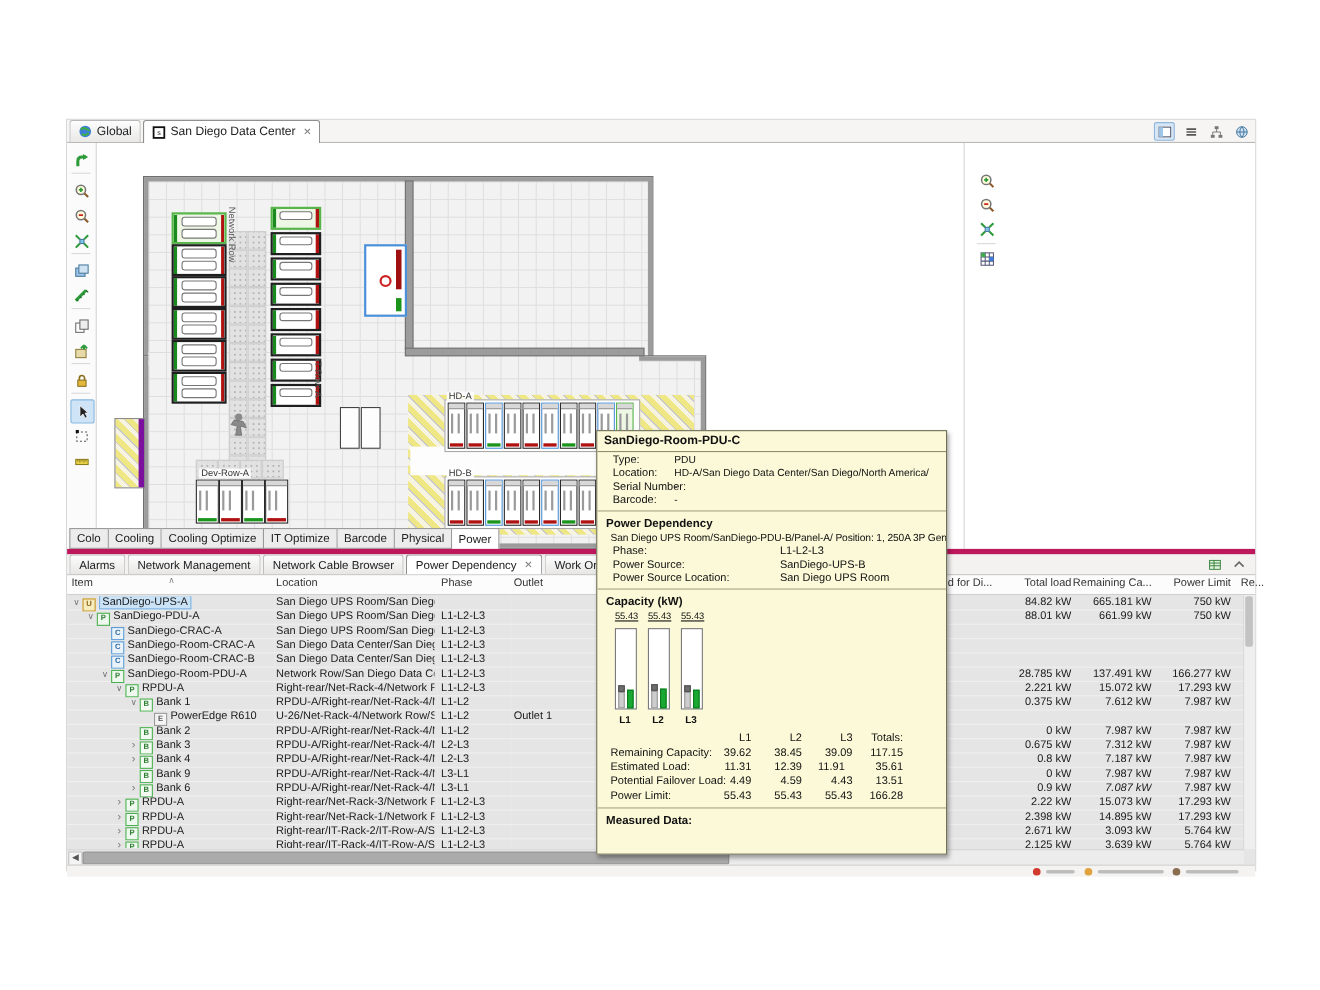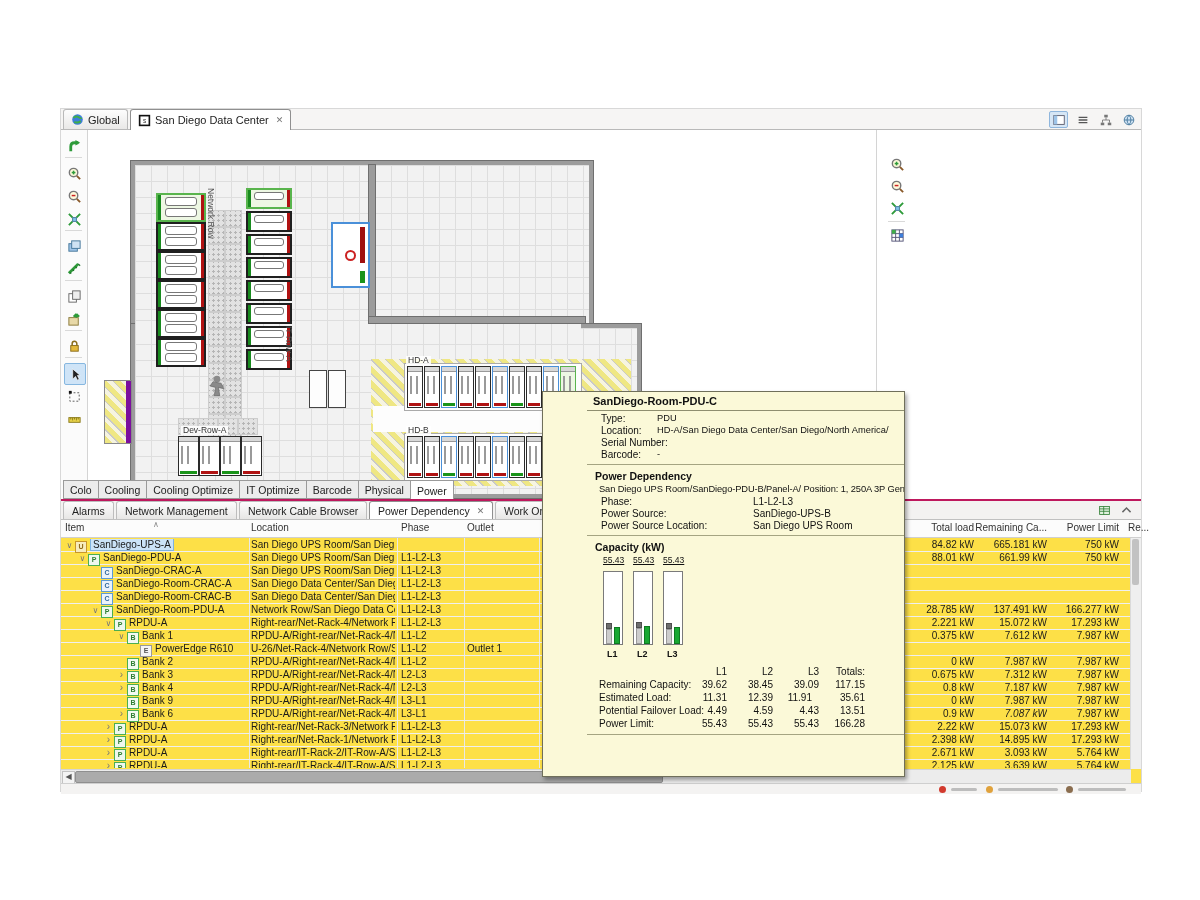--- a/index.html
+++ b/index.html
@@ -43,21 +43,21 @@
   .vlabel{position:absolute;font-size:8.5px;color:#555;writing-mode:vertical-rl;z-index:5;}
   .hatch{position:absolute;background:repeating-linear-gradient(45deg,#efe783 0 5px,#f6f4e0 5px 9px,#c9c9c9 9px 10px);}
   .whitepatch{position:absolute;background:#fdfdfd;border:1px solid #bdbdbd;}
   
   #viewtabs{position:absolute;left:2px;top:350px;height:26px;display:flex;}
   .vtab{height:16px;padding:1px 6px 0 6px;font-size:10.5px;color:#222;border:1px solid #9a9a9a;border-left:none;
     background:#ececec;display:flex;align-items:center;}
   .vtab:first-child{border-left:1px solid #9a9a9a;}
   .vtab.active{background:#fff;height:17px;border-bottom-color:#fff;}
   
-  #panel{position:absolute;left:0;top:390px;width:100%;height:292px;border-top:2px solid #be185d;background:#fde047;}
+  #panel{position:absolute;left:0;top:390px;width:100%;height:292px;border-top:5px solid #be185d;background:#e5e5e5;}
   #ptabs{position:absolute;left:0;top:0;width:100%;height:18px;background:#f3f2f1;border-bottom:1px solid #c0c0c0;}
   .ptab{position:absolute;top:0;height:17px;display:flex;align-items:center;gap:4px;padding:0 8px;font-size:10.5px;color:#222;
     border:1px solid #bdbdbd;border-bottom:none;background:linear-gradient(#fdfdfd,#e7e6e5);border-radius:3px 3px 0 0;}
   .ptab.active{background:#fff;border-color:#8f8f8f;}
   .panicons{position:absolute;right:6px;top:2px;display:flex;gap:5px;}
   
   #thead{position:absolute;left:0;top:19px;width:100%;height:17px;border-bottom:1px solid #cfcfcf;background:#fcfcfc;font-size:10px;color:#333;}
   .hcell{position:absolute;top:2px;white-space:nowrap;overflow:hidden;}
   .hsort{position:absolute;top:-2px;font-size:8px;color:#888;}
   #tbody{position:absolute;left:0;top:37px;width:1070px;height:230px;overflow:hidden;font-size:10px;color:#1a1a1a;}
@@ -73,21 +73,21 @@
   #hthumb{position:absolute;left:14px;top:1px;height:10px;background:#ababab;border:1px solid #8f8f8f;border-radius:2px;}
   #harrow{position:absolute;left:1px;top:1px;width:11px;height:11px;background:#f4f4f4;border:1px solid #c2c2c2;
     font-size:8px;color:#555;text-align:center;line-height:10px;}
   #vscroll{position:absolute;right:0;top:37px;width:10px;height:231px;background:#efefef;border-left:1px solid #dadada;}
   #vthumb{position:absolute;left:1px;top:1px;width:7px;height:46px;background:#c2c2c2;border-radius:2px;}
   #statusbar{position:absolute;left:0;top:282px;width:100%;height:10px;background:#f4f3f2;border-top:1px solid #cfcfcf;overflow:hidden;}
   .stitem{position:absolute;top:2px;width:7px;height:7px;border-radius:50%;}
   .stline{position:absolute;top:4px;height:3px;background:#bdbdbd;border-radius:2px;}
   
   #tooltip{position:absolute;left:481px;top:282px;width:317px;height:384px;background:#fbf9d8;border:1px solid #6f6f5a;
-    box-shadow:2px 3px 4px rgba(0,0,0,.35);z-index:50;font-size:10px;color:#111;overflow:hidden;padding-left:44px;}
+    box-shadow:2px 3px 4px rgba(0,0,0,.35);z-index:50;font-size:10px;color:#111;overflow:hidden;}
   #tooltip .title{font-weight:bold;font-size:11px;padding:3px 6px 3px 6px;border-bottom:1px solid #8f8f70;}
   .ttsec{padding:2px 8px 1px 8px;}
   .tthead{font-weight:bold;font-size:10.5px;padding:1px 0 2px 0;}
   .ttsep{border-top:1px solid #a5a582;margin:2px 0;}
   .frow{position:relative;height:12px;}
   .flab{position:absolute;left:6px;}
   .fval{position:absolute;}
   .pdline{padding-left:4px;height:12px;white-space:nowrap;font-size:9.3px;letter-spacing:-0.1px;}
   
   #caparea{position:relative;height:108px;}
@@ -874,15 +874,19 @@
           <div class="trw">
             <span class="tlab" style="width: 120px;">Power Limit:</span>
             <span class="tnum" style="left: 88px;">55.43</span>
             <span class="tnum" style="left: 134px;">55.43</span>
             <span class="tnum" style="left: 180px;">55.43</span>
             <span class="tnum" style="left: 226px;">166.28</span>
           </div>
         </div>
     </div>
     <div class="ttsep"></div>
+    <div class="ttsec">
+      <div class="tthead">Measured Data:</div>
+
+    </div>
   </div>
 
 </div>
 
 </body></html>

